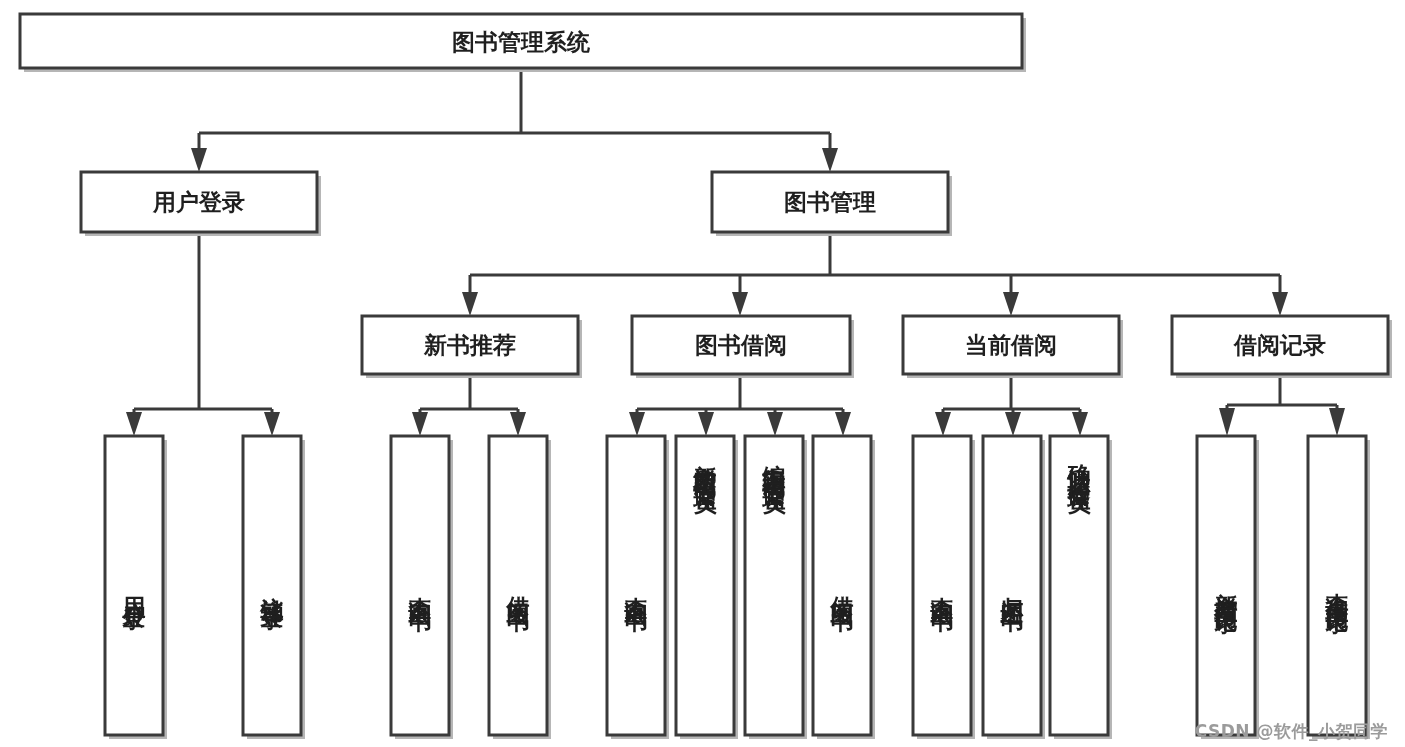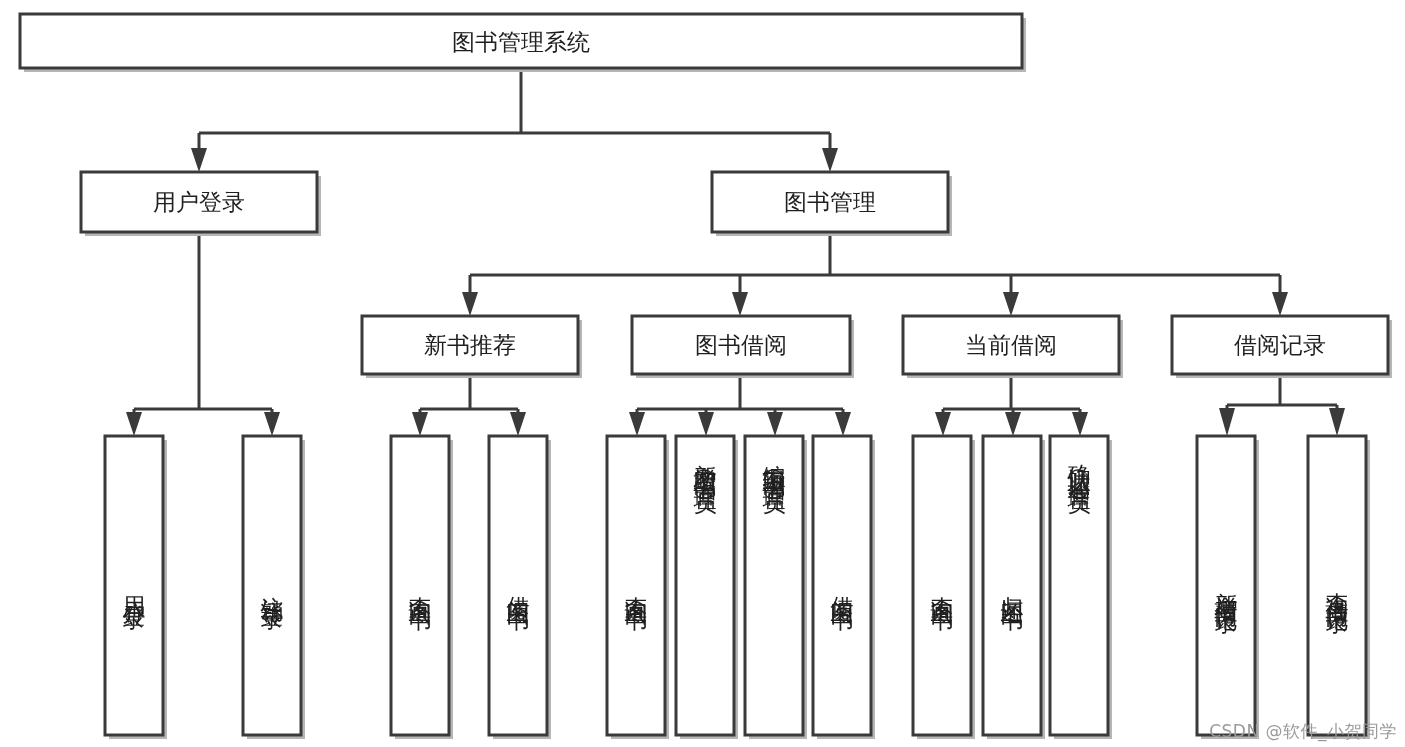--- a/index.html
+++ b/index.html
@@ -12,20 +12,21 @@
     width: 1405px;
     height: 747px;
     font-family: "DejaVu Sans", "Liberation Sans", sans-serif;
     overflow: hidden;
   }
   #diagram-root {
     position: relative;
     width: 1405px;
     height: 747px;
     background: #ffffff;
+    font-weight: bold;
   }
   svg#tree-svg {
     position: absolute;
     left: 0;
     top: 0;
     width: 1405px;
     height: 747px;
     display: block;
   }
   .node-box {
@@ -58,21 +59,21 @@
     font-family: "DejaVu Sans", "Liberation Sans", sans-serif;
     font-size: 23px;
     fill: #1f1f1f;
     writing-mode: vertical-rl;
     text-orientation: upright;
     letter-spacing: 3px;
     white-space: pre;
   }
   .watermark {
     position: absolute;
-    right: 8px;
+    right: 17px;
     bottom: 4px;
     font-family: "DejaVu Sans", "Liberation Sans", sans-serif;
     font-size: 17px;
     color: #9b9b9b;
     letter-spacing: 0.5px;
     white-space: nowrap;
     pointer-events: none;
   }
 </style>
 </head>

